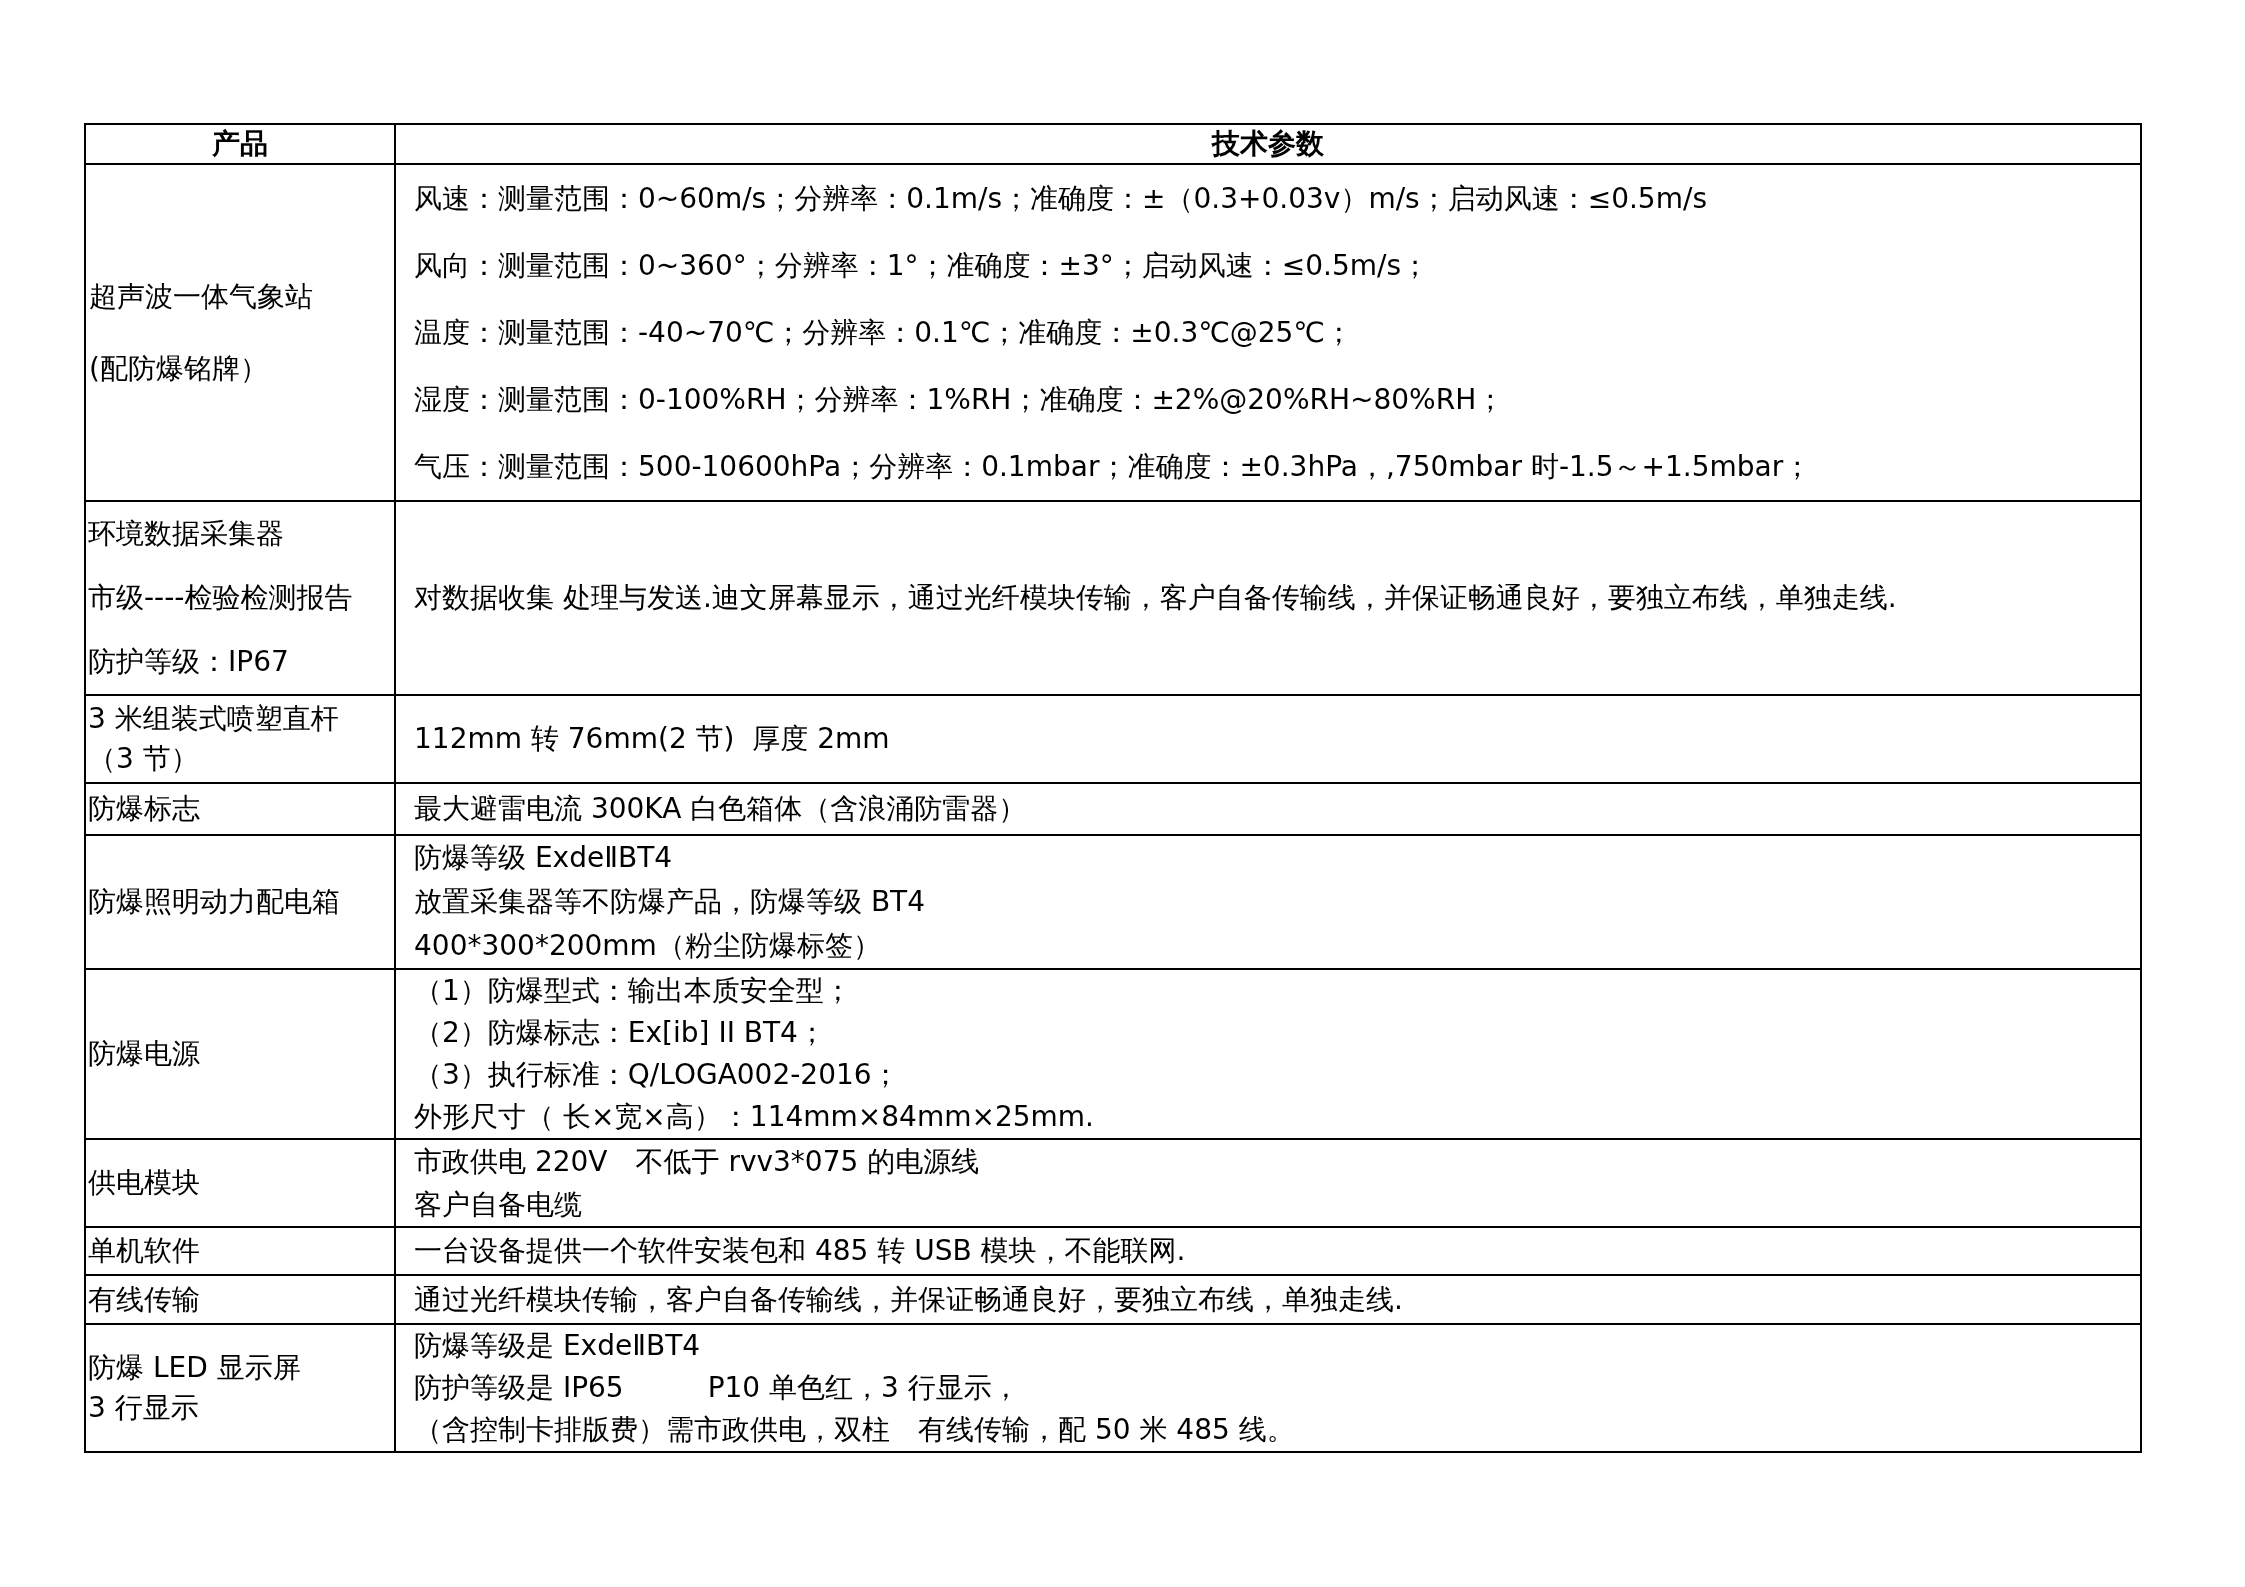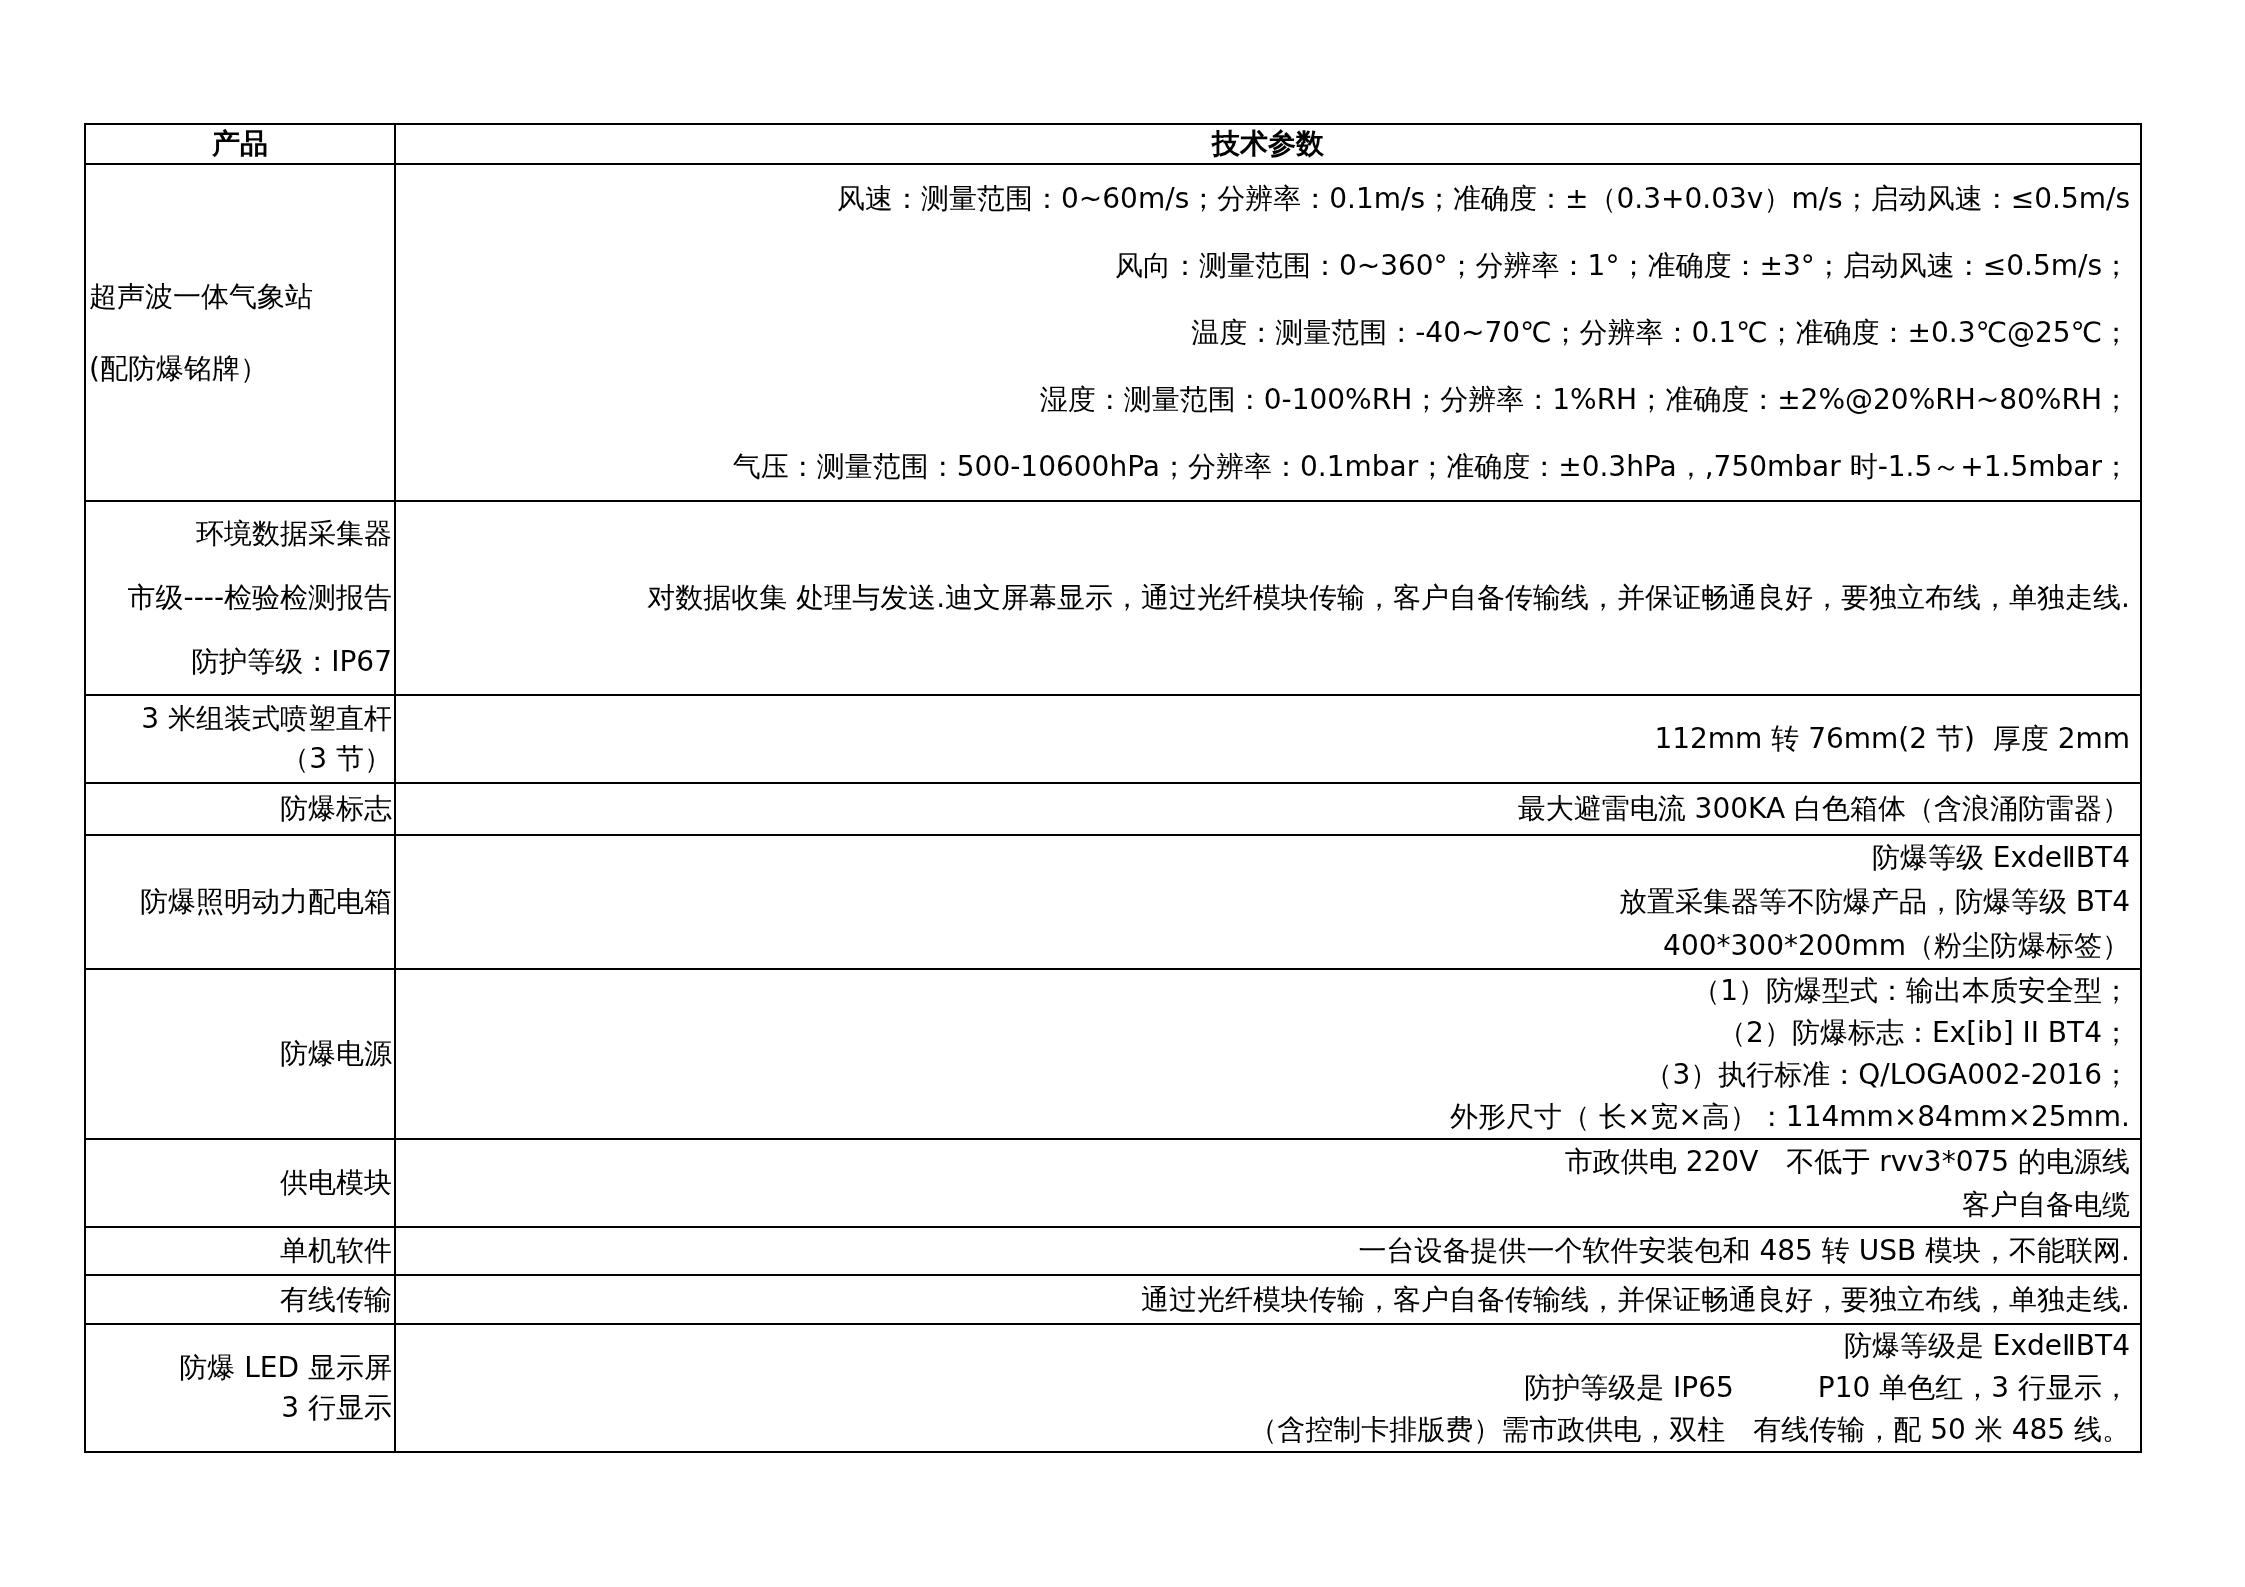--- a/index.html
+++ b/index.html
@@ -12,22 +12,22 @@
     position:absolute;left:84px;top:123px;
     width:2056px;border-collapse:collapse;table-layout:fixed;
   }
   table.spec td,table.spec th{
     border:2px solid #000;
     font-size:28px;
     vertical-align:middle;
     overflow:hidden;
   }
   th{font-weight:bold;text-align:center;padding:0;}
-  td.product{text-align:right;padding:0 2px;}
-  td.params{text-align:right;padding:0 10px 0 6px;}
+  td.product{text-align:left;padding:0 2px;}
+  td.params{text-align:left;padding:0 10px 0 18px;}
   .line{white-space:pre-wrap;}
   
   .lh40 .line{line-height:40px;}
   .lh42 .line{line-height:42px;}
   .lh43 .line{line-height:43px;}
   .lh44 .line{line-height:44px;}
   .lh64 .line{line-height:64px;}
   .lh67 .line{line-height:67px;}
   .lh72 .line{line-height:72px;}
   td.left-align{text-align:left;padding-left:3px;margin-left:36px;}

